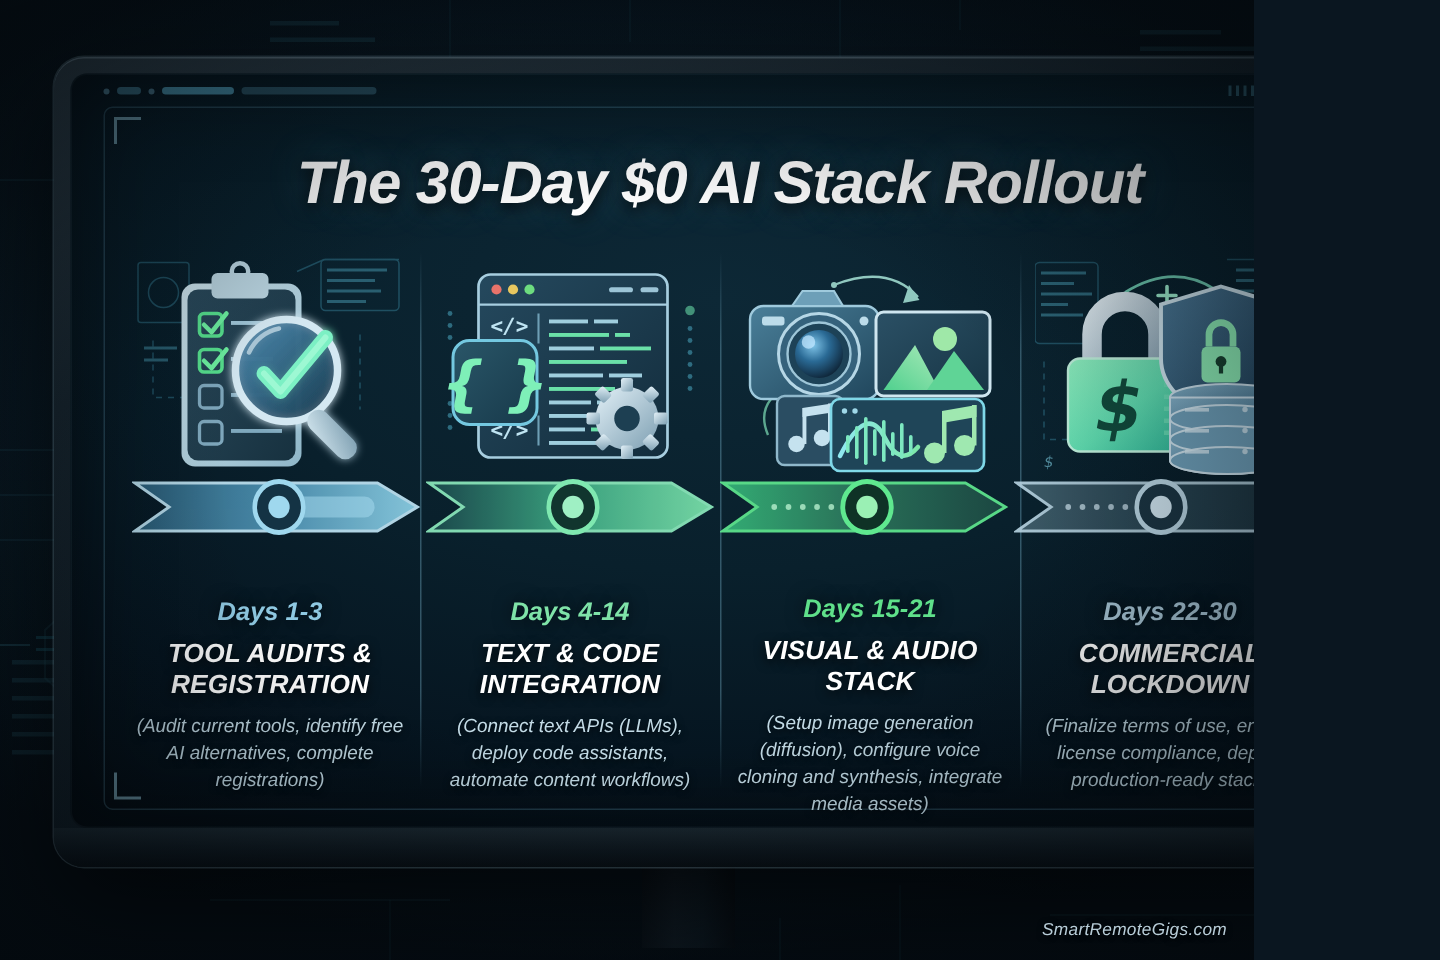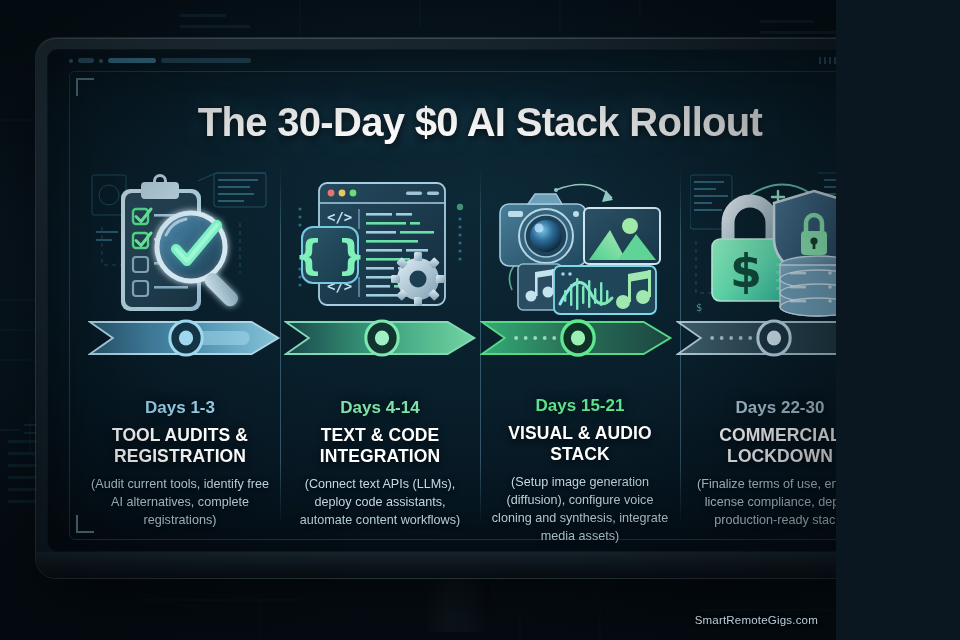--- a/index.html
+++ b/index.html
@@ -10,20 +10,21 @@
     background: #0a1620;
   }
 
   
   .scene {
     position: relative;
     width: 836px; height: 640px;
     background:
       radial-gradient(ellipse 70% 55% at 50% 45%, #143243 0%, #0d2331 42%, #081620 75%, #050d14 100%);
     overflow: hidden;
+    font-style: italic;
   }
   .bg-tech {
     position: absolute; inset: 0;
     opacity: .55;
     pointer-events: none;
   }
   .bg-vignette {
     position: absolute; inset: 0;
     background: radial-gradient(ellipse 80% 70% at 50% 50%, rgba(0,0,0,0) 40%, rgba(3,8,12,.75) 100%);
     pointer-events: none;

